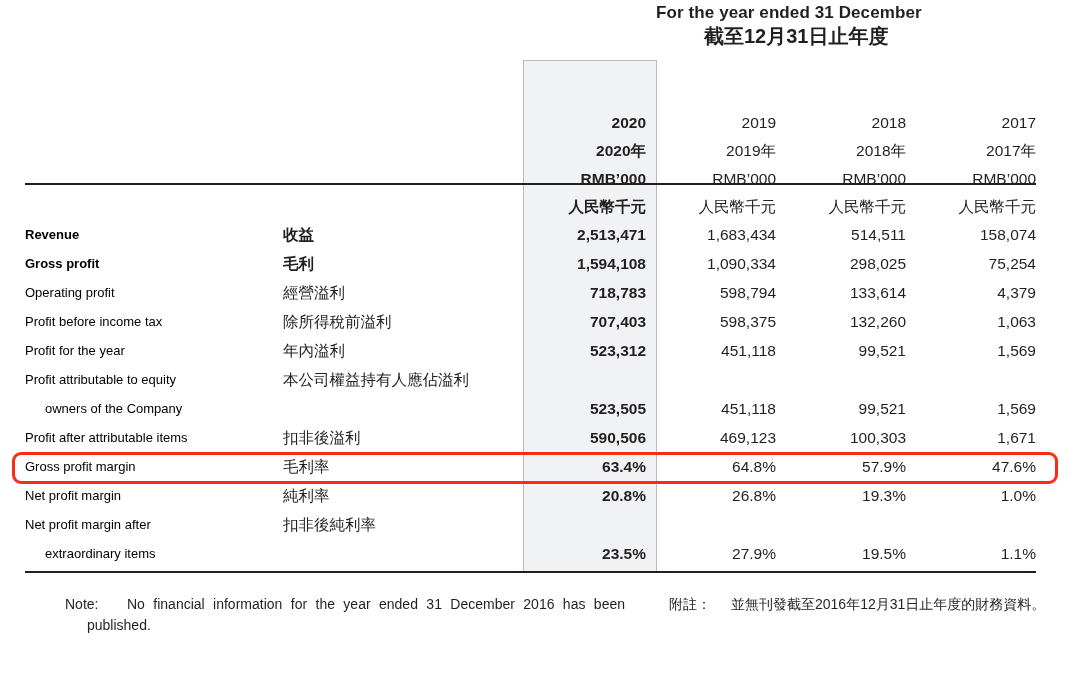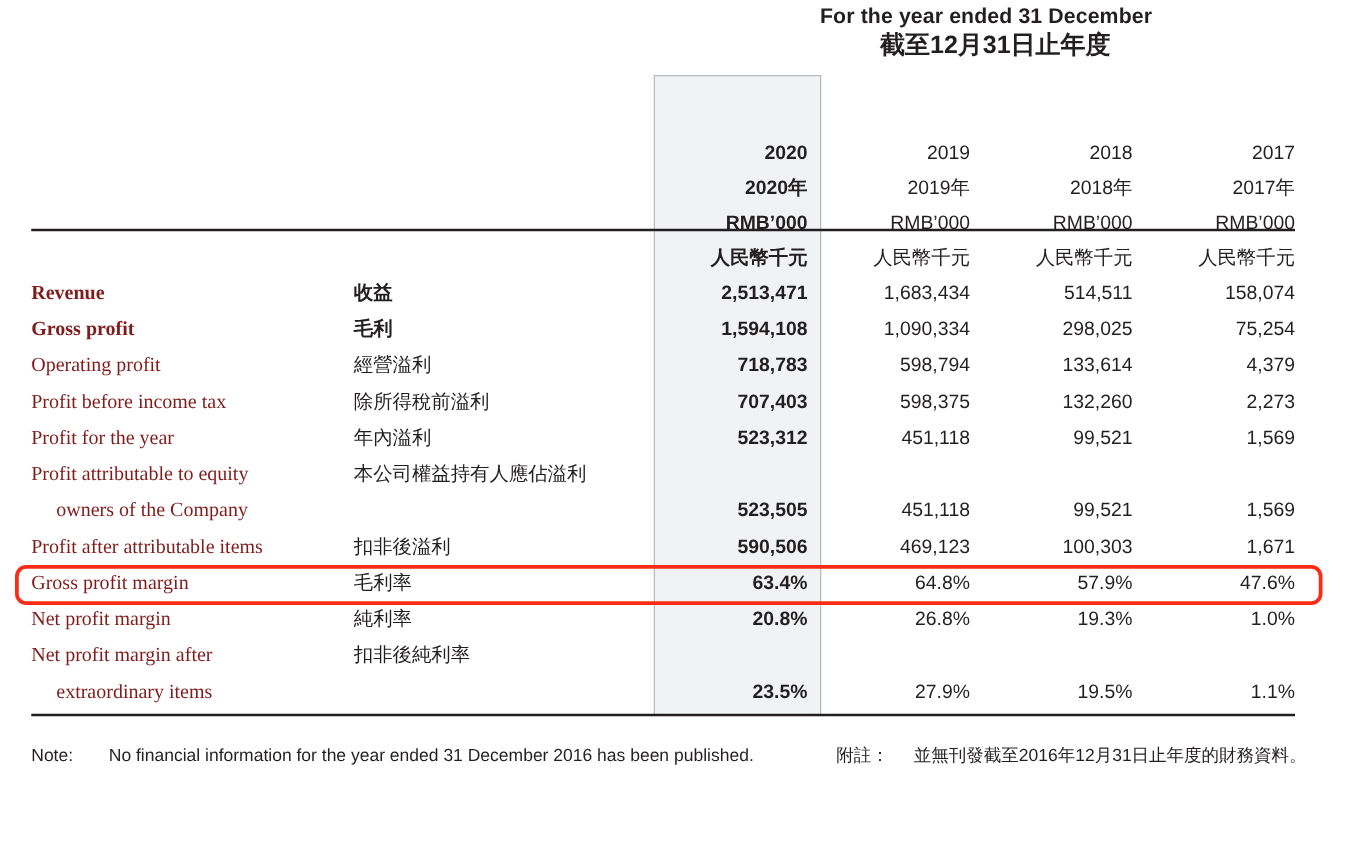--- a/index.html
+++ b/index.html
@@ -98,25 +98,24 @@
     width: 1080px;
   }
   .row {
     position: relative;
     height: 29px;
   }
   .label-en {
     position: absolute;
     left: 25px;
     top: 0;
-    font-size: 16px;
+    font-size: 13px;
     line-height: 29px;
     white-space: nowrap;
-    color: #7f1d1d;
-    font-family: Liberation Serif, serif;
+    color: #000000;
   }
   .label-en.indent { left: 45px; }
   .label-zh {
     position: absolute;
     left: 283px;
     top: 0;
     font-size: 15.5px;
     line-height: 29px;
     white-space: nowrap;
     color: #231f20;
@@ -162,20 +161,21 @@
     left: 653px;
     top: 594px;
     width: 400px;
     font-size: 14px;
     line-height: 21px;
     color: #231f20;
   }
   .note-tag {
     float: left;
     width: 62px;
+    margin-left: 40px;
   }
   .note-tag-zh {
     float: left;
     width: 62px;
     padding-left: 16px;
   }
   .note-body {
     display: block;
     margin-left: 62px;
     text-align: justify;
@@ -247,21 +247,21 @@
       <div class="val col-2019">598,794</div>
       <div class="val col-2018">133,614</div>
       <div class="val col-2017">4,379</div>
     </div>
     <div class="row">
       <div class="label-en">Profit before income tax</div>
       <div class="label-zh">除所得稅前溢利</div>
       <div class="val col-2020 v2020">707,403</div>
       <div class="val col-2019">598,375</div>
       <div class="val col-2018">132,260</div>
-      <div class="val col-2017">2,273</div>
+      <div class="val col-2017">1,063</div>
     </div>
     <div class="row">
       <div class="label-en">Profit for the year</div>
       <div class="label-zh">年內溢利</div>
       <div class="val col-2020 v2020">523,312</div>
       <div class="val col-2019">451,118</div>
       <div class="val col-2018">99,521</div>
       <div class="val col-2017">1,569</div>
     </div>
     <div class="row">

